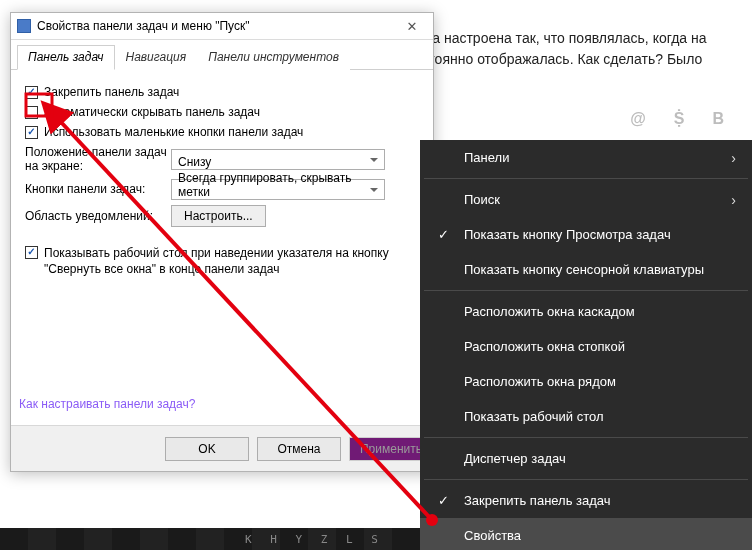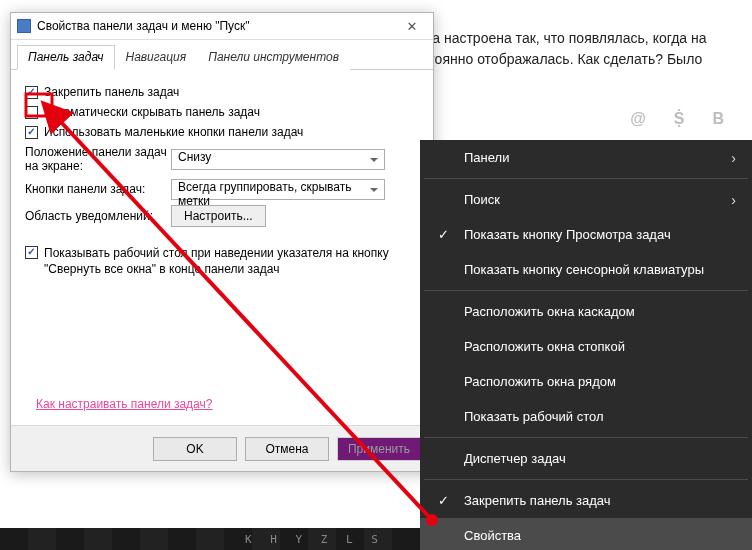--- a/index.html
+++ b/index.html
@@ -24,31 +24,31 @@
 
 .dialog-body { padding: 12px 14px; }
 
 .chk-row { display: flex; align-items: center; margin: 3px 0 6px; }
 .chk { width: 13px; height: 13px; border: 1px solid #333; margin-right: 6px; display: flex; align-items: center; justify-content: center; font-size: 10px; line-height: 1; color: #1a56b0; background: #fff; flex-shrink: 0; cursor: pointer; }
 .chk.checked::before { content: "✓"; font-weight: bold; }
 .chk-label { cursor: pointer; }
 
 .form-row { display: flex; align-items: center; margin: 5px 0; }
 .form-label { width: 146px; flex-shrink: 0; line-height: 1.2; }
-.form-select { flex: 0 0 214px; height: 21px; border: 1px solid #adadad; background: #fff; display: flex; align-items: flex-start; padding: 0 6px; position: relative; cursor: pointer; }
+.form-select { flex: 0 0 214px; height: 21px; border: 1px solid #adadad; background: #fff; display: flex; align-items: flex-end; padding: 0 6px; position: relative; cursor: pointer; }
 .form-select::after { content: ""; position: absolute; right: 6px; top: 8px; border: 4px solid transparent; border-top-color: #666; }
 .form-btn { height: 22px; border: 1px solid #adadad; background: #efefef; padding: 0 12px; cursor: pointer; display: inline-flex; align-items: center; }
 
 .chk-multiline { display: flex; align-items: flex-start; margin-top: 18px; }
 .chk-multiline .chk { margin-top: 1px; }
 .chk-multiline .chk-label { line-height: 1.35; }
 
-.help-link { position: absolute; bottom: 60px; left: 25px; color: #ec4899; text-decoration: underline; cursor: pointer; }
+.help-link { position: absolute; bottom: 60px; left: 8px; color: #8b5cf6; cursor: pointer; }
 
-.btn-bar { position: absolute; bottom: 0; left: 0; right: 0; height: 46px; background: #f0f0f0; border-top: 1px solid #d8d8d8; display: flex; align-items: center; justify-content: flex-end; gap: 8px; padding: 0 12px; }
+.btn-bar { position: absolute; bottom: 0; left: 0; right: 0; height: 46px; background: #f0f0f0; border-top: 1px solid #d8d8d8; display: flex; align-items: center; justify-content: flex-end; gap: 8px; padding: 0 0; }
 .dlg-btn { min-width: 84px; height: 24px; border: 1px solid #adadad; background: #e9e9e9; cursor: pointer; display: inline-flex; align-items: center; justify-content: center; }
 .dlg-btn.disabled { color: #9a9a9a; border-color: #cfcfcf; background: #701a75; cursor: default; }
 
 .ctx-menu { position: absolute; top: 140px; right: 0; width: 332px; background: #2b2b2b; color: #fff; z-index: 5; }
 .ctx-item { height: 35px; display: flex; align-items: center; padding: 0 18px 0 44px; position: relative; cursor: pointer; font-size: 13px; }
 .ctx-item.selected { background: #4b4b4b; }
 .ctx-sep { height: 1px; background: #4a4a4a; margin: 3px 4px; }
 .ctx-check::before { content: "✓"; position: absolute; left: 18px; font-size: 13px; }
 .ctx-chevron { position: absolute; right: 16px; font-size: 14px; color: #ddd; }
 

